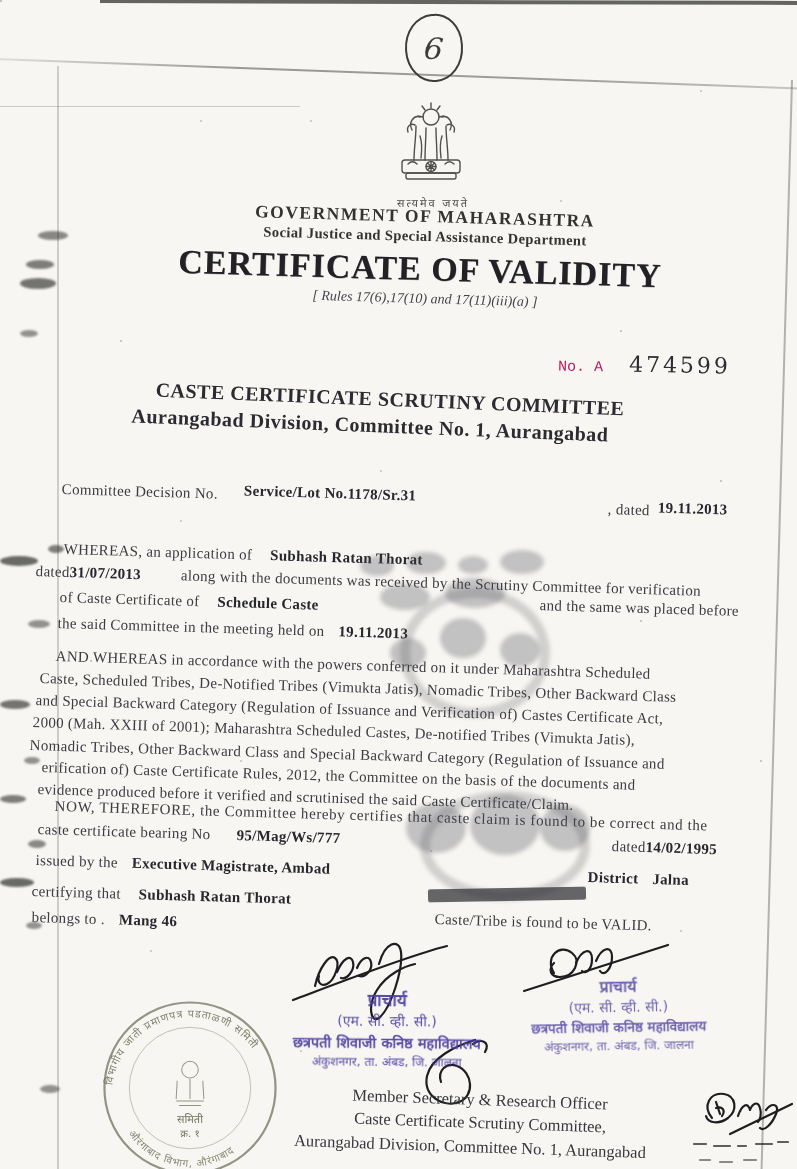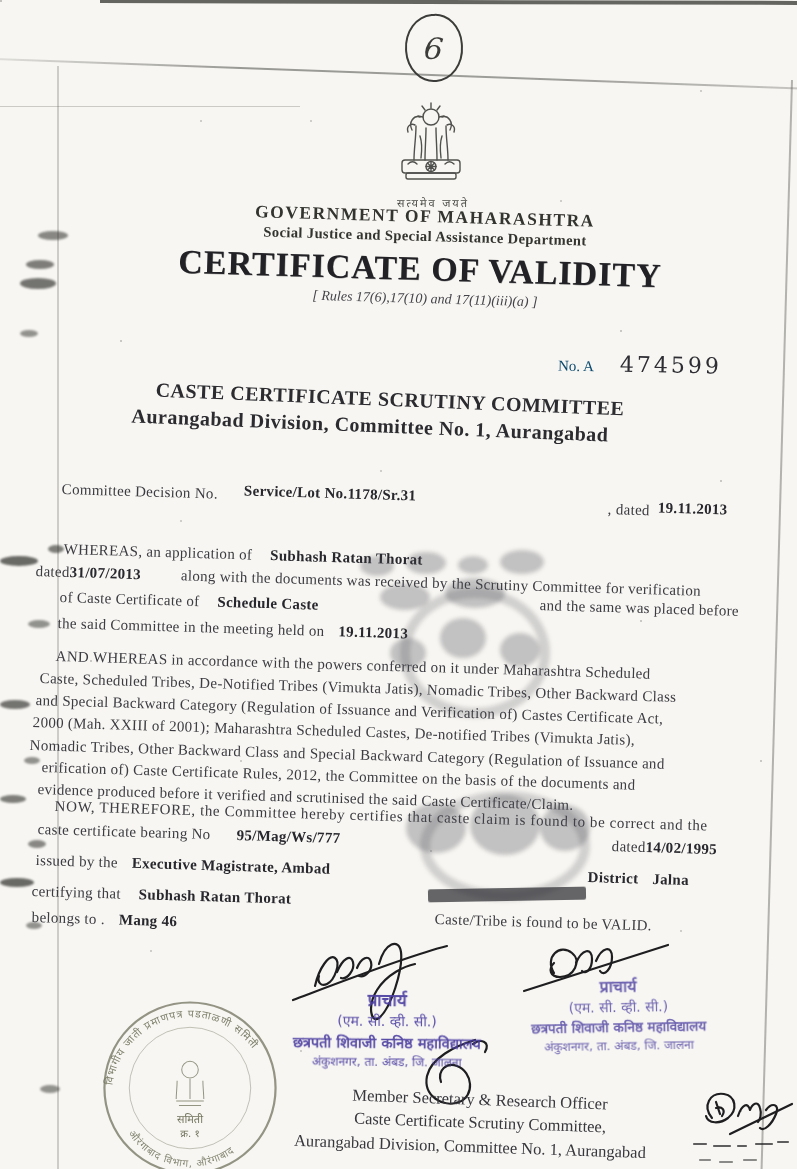--- a/index.html
+++ b/index.html
@@ -25,21 +25,21 @@
   .pagenum{left:405px;top:14px;width:54px;height:64px;border:2.5px solid #3c3c3a;border-radius:50% 46% 50% 48%;
     transform:rotate(-4deg);display:flex;align-items:center;justify-content:center;}
   .pagenum span{font:italic 30px "DejaVu Serif",serif;color:#3c3c3a;transform:rotate(10deg);}
   .caption{left:340px;top:195px;width:186px;text-align:center;font:11px "DejaVu Sans",sans-serif;color:#4a4a46;letter-spacing:2px;}
   .gov{left:140px;top:206px;width:570px;text-align:center;font-weight:700;font-size:17.5px;letter-spacing:1.5px;color:#33332f;transform:rotate(1.6deg);}
   .dept{left:140px;top:228px;width:570px;text-align:center;font-weight:700;font-size:14.5px;letter-spacing:.4px;color:#33332f;transform:rotate(1.6deg);}
   .title{left:90px;top:250px;width:660px;text-align:center;font-weight:700;font-size:34px;letter-spacing:1px;color:#222226;
     transform:rotate(1.7deg);text-shadow:.5px .5px 0 rgba(40,40,44,.4);}
   .rules{left:140px;top:291px;width:570px;text-align:center;font-style:italic;font-size:14px;color:#44444a;transform:rotate(1.7deg);}
   .serial{left:558px;top:352px;transform:rotate(1deg);}
-  .serial .lab{font-size:15px;color:#0c4a6e;margin-right:26px;}
+  .serial .lab{font-size:15px;color:#be185d;margin-right:26px;font-family:Liberation Mono, monospace;}
   .serial .num{font-family:"DejaVu Serif",serif;font-size:22px;letter-spacing:3px;color:#2d2d33;}
   .chead1{left:60px;top:388px;width:660px;text-align:center;font-weight:700;font-size:20px;letter-spacing:.5px;color:#2b2b30;transform:rotate(2.3deg);}
   .chead2{left:40px;top:414px;width:660px;text-align:center;font-weight:700;font-size:20px;letter-spacing:.5px;color:#2b2b30;transform:rotate(2.3deg);}
   
   .bl{position:absolute;font-size:15px;line-height:1.25;color:#3c3c42;letter-spacing:.3px;transform-origin:left top;transform:rotate(1.7deg);white-space:nowrap;}
   .fill{font-weight:700;color:#27272d;}
   .g8{display:inline-block;width:8px;} .g14{display:inline-block;width:14px;}
   .g18{display:inline-block;width:18px;} .g26{display:inline-block;width:26px;} .g40{display:inline-block;width:40px;}
   
   .smudge{position:absolute;filter:blur(2.2px);}

